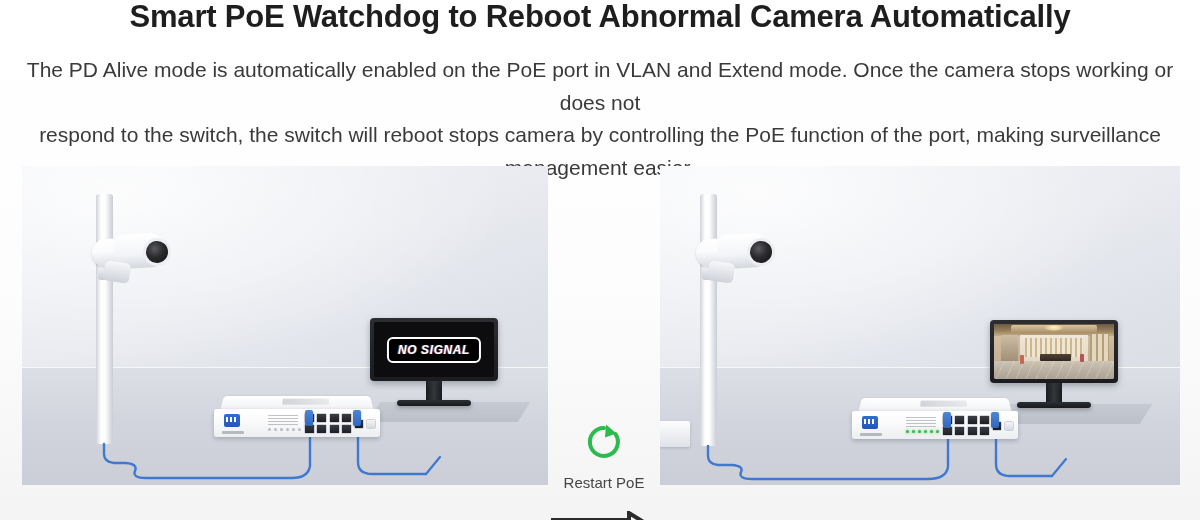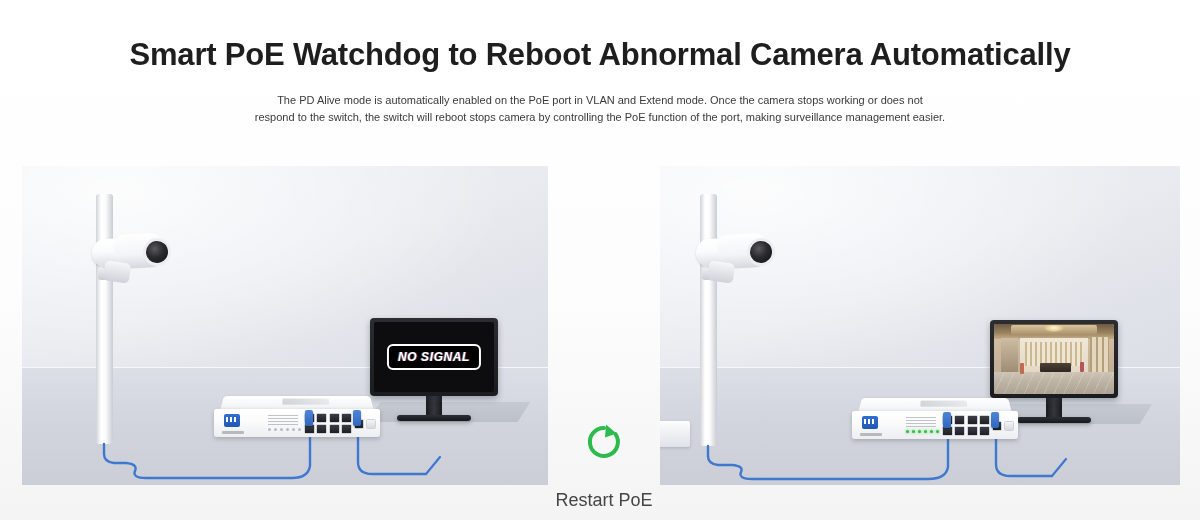--- a/index.html
+++ b/index.html
@@ -9,28 +9,28 @@
     font-family:"Liberation Sans", sans-serif;
     overflow:hidden;
   }
   .page {
     position:relative;
     width:1200px; height:520px;
     background:linear-gradient(180deg,#ffffff 0%,#fdfdfd 55%,#f4f4f4 100%);
   }
 
   
-  .header { padding-top:38px; text-align:center; }
+  .header { text-align:center; }
   .title {
     font-size:31px; font-weight:bold; color:#1e1e1e;
     letter-spacing:-0.2px; line-height:1.1;
   }
   .desc {
     margin:20px auto 0; width:1160px;
-    font-size:11px; color:#3a3a3a; line-height:1.55;
+    font-size:21px; color:#3a3a3a; line-height:1.55;
     text-align:center;
   }
   .desc .l2 { display:block; }
 
   
   .scenes {
     position:absolute; left:0; top:166px; width:1200px; height:320px;
   }
   .panel {
     position:absolute; top:0; height:319px;
@@ -187,21 +187,21 @@
     transform:skewX(-32deg);
   }
   .panel.left  .desk { left:352px; top:236px; }
   .panel.right .desk { left:336px; top:238px; }
 
   .mon { position:absolute; width:128px; }
   .panel.left  .mon { left:348px; top:152px; }
   .panel.right .mon { left:330px; top:154px; }
 
   .mon .bezel {
-    position:relative; width:128px; height:78px;
+    position:relative; width:128px; height:63px;
     background:linear-gradient(180deg,#2b2d31,#1a1c1f);
     border-radius:4px; padding:4px;
     box-shadow:0 3px 6px rgba(50,55,65,.35);
   }
   .mon .screen {
     width:100%; height:100%; border-radius:2px; overflow:hidden; position:relative;
     background:#0d0d10;
   }
   .nosignal-box {
     position:absolute; left:50%; top:50%; transform:translate(-50%,-50%);
@@ -276,21 +276,21 @@
   }
 
   
   .center {
     position:absolute; left:548px; top:166px; width:112px; height:319px;
     display:flex; flex-direction:column; align-items:center;
     justify-content:flex-start;
   }
   .refresh-icon { margin-top:90px; }
   .restart-label {
-    margin-top:24px; font-size:18px; color:#454545; white-space:nowrap;
+    margin-top:8px; font-size:15px; color:#454545; white-space:nowrap;
   }
   .big-arrow { margin-top:20px; }
 
   
   .smallbox{
     position:absolute; width:36px; height:26px;
     background:linear-gradient(180deg,#fdfdfd,#dfe2e8);
     border-radius:2px; box-shadow:0 1px 3px rgba(70,75,85,.25);
   }
   .panel.right .smallbox { left:-6px; top:255px; }

